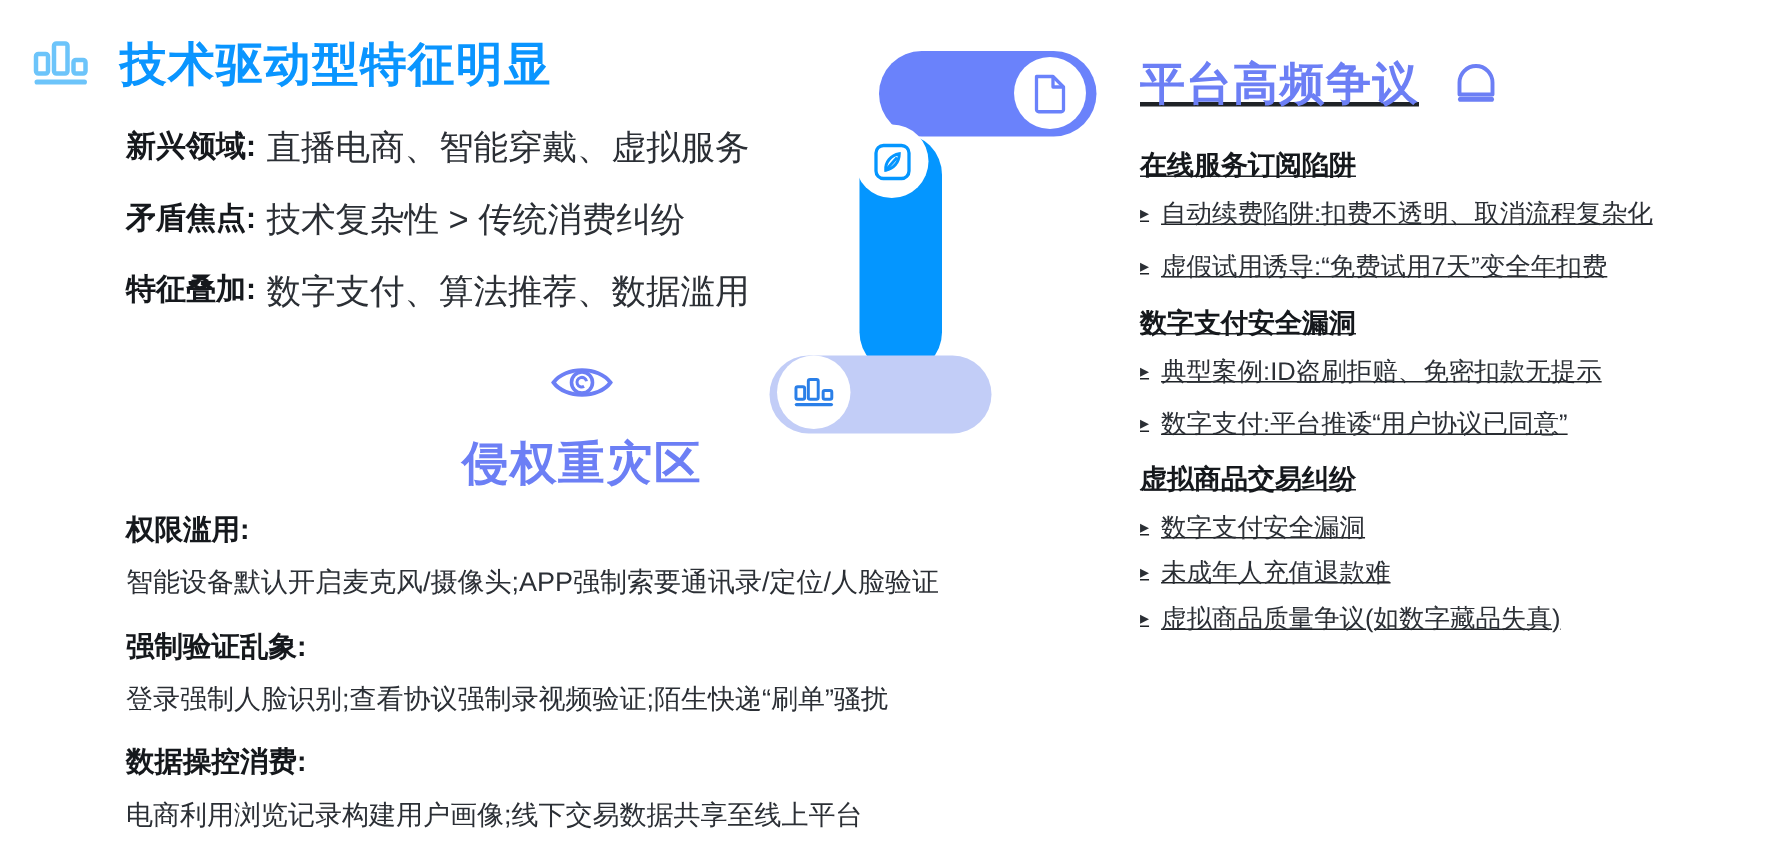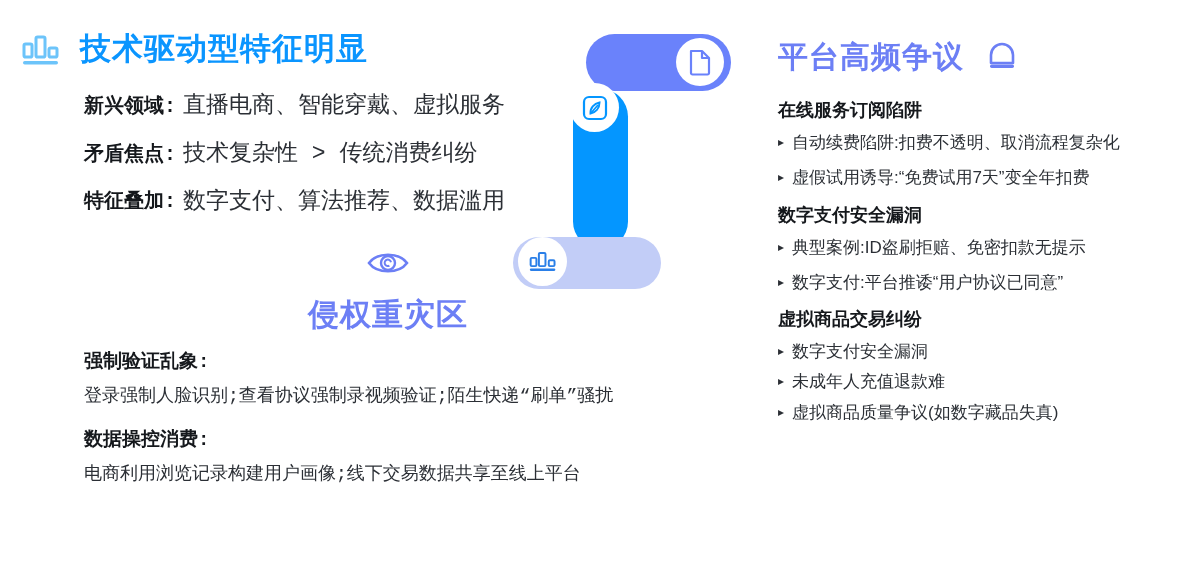--- a/index.html
+++ b/index.html
@@ -18,23 +18,22 @@
 
   .stage {
     position: absolute;
     inset: 0;
   }
 
   
   .col-left {
     position: absolute;
     left: 18px;
-    top: 30px;
+    top: 22px;
     width: 740px;
-    font-family: Liberation Mono, monospace;
   }
 
   .section-head {
     display: flex;
     align-items: center;
     gap: 16px;
   }
   .section-head .icon-slot {
     width: 46px;
     height: 42px;
@@ -143,23 +142,24 @@
     align-items: center;
     justify-content: center;
   }
   .badge-doc  { left: 163px; top: 4px;   width: 48px; height: 48px; }
   .badge-pen  { left: 57px;  top: 49px;  width: 49px; height: 49px; }
   .badge-bar  { left: 5px;   top: 203px; width: 49px; height: 49px; }
 
   
   .col-right {
     position: absolute;
-    left: 778px;
+    left: 760px;
     top: 36px;
     width: 402px;
+    text-decoration: underline;
   }
   .right-head {
     display: flex;
     align-items: center;
     gap: 18px;
     margin-bottom: 22px;
   }
   .right-head .section-title { font-size: 30px; }
   .right-head .icon-slot {
     width: 40px;
@@ -239,20 +239,24 @@
           <path d="M3 15 C11 4, 33 4, 41 15 C33 26, 11 26, 3 15 Z" fill="none" stroke="#6c7ff5" stroke-width="2.6"></path>
           <circle cx="22" cy="15" r="7" fill="none" stroke="#6c7ff5" stroke-width="2.4"></circle>
           <path d="M25 14.2 A3.2 3.2 0 1 0 23.4 17.6" fill="none" stroke="#6c7ff5" stroke-width="2"></path>
         </svg>
       </span>
       <span class="section-title title-purple">侵权重灾区</span>
     </div>
 
     <div class="sub-list">
       <div class="sub-block">
+        <div class="sub-title">权限滥用:</div>
+        <div class="sub-body">智能设备默认开启麦克风/摄像头;APP强制索要通讯录/定位/人脸验证</div>
+      </div>
+      <div class="sub-block">
         <div class="sub-title">强制验证乱象:</div>
         <div class="sub-body">登录强制人脸识别;查看协议强制录视频验证;陌生快递“刷单”骚扰</div>
       </div>
       <div class="sub-block">
         <div class="sub-title">数据操控消费:</div>
         <div class="sub-body">电商利用浏览记录构建用户画像;线下交易数据共享至线上平台</div>
       </div>
     </div>
   </div>
 

